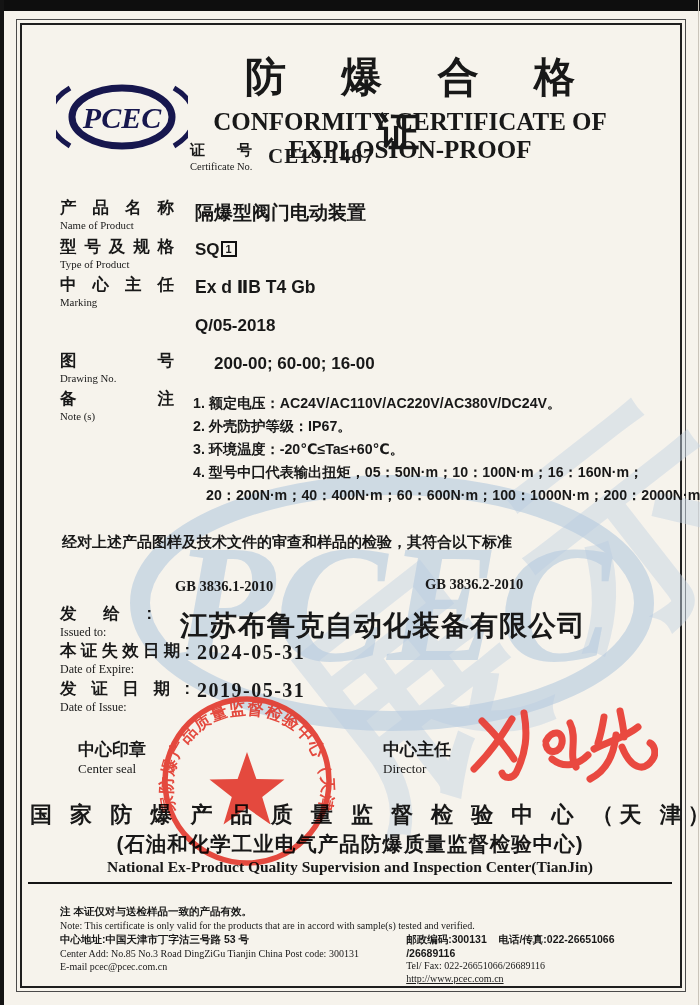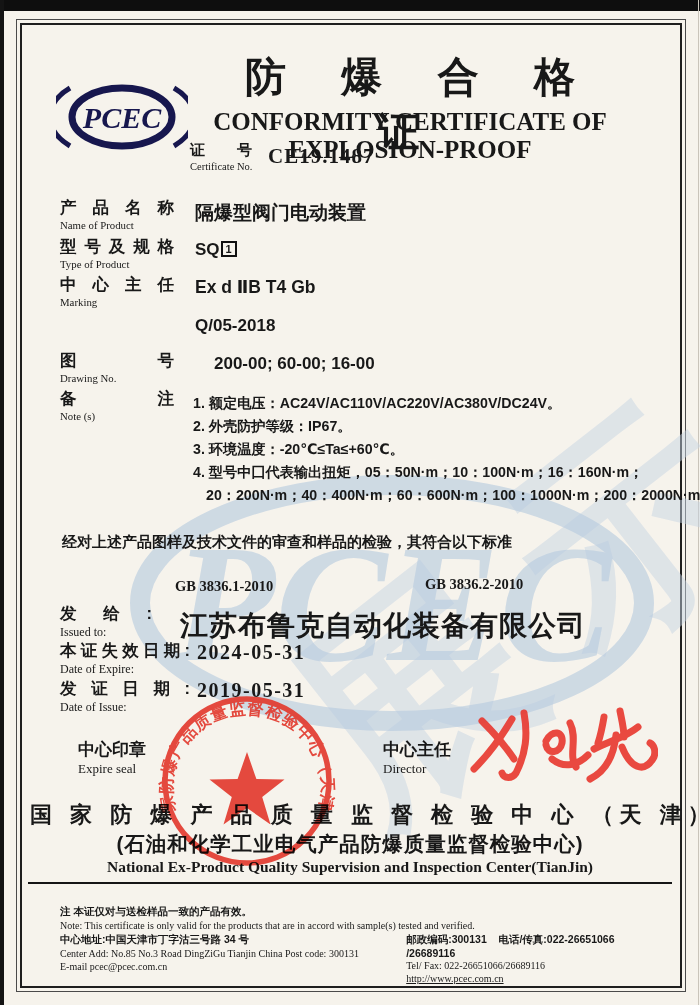--- a/index.html
+++ b/index.html
@@ -160,21 +160,21 @@
   <div class="abs date-val serif" style="left:197px;top:641px;">2024-05-31</div>
 
   <div class="abs" style="left:60px;top:678px;">
     <span class="date-label">发证日期:</span>
     <span class="en-label serif" style="font-size:12px;">Date of Issue:</span>
   </div>
   <div class="abs date-val serif" style="left:197px;top:679px;">2019-05-31</div>
 
   <div class="abs" style="left:78px;top:738px;">
     <div class="seal-label-zh">中心印章</div>
-    <div class="seal-label-en serif">Expire seal</div>
+    <div class="seal-label-en serif">Center seal</div>
   </div>
 
   <svg class="abs seal-svg" style="left:158px;top:692px;z-index:3;" width="178" height="178" viewBox="0 0 178 178">
     <circle cx="89" cy="89" r="82" fill="none" stroke="#e23a2e" stroke-width="5.5"></circle>
     <path id="sealArc" d="M 17,118 A 75,75 0 1 1 161,118" fill="none"></path>
     <text font-size="16.5" font-weight="bold" fill="#e23a2e" letter-spacing="1">
       <textPath href="#sealArc" startOffset="50%" text-anchor="middle">国家防爆产品质量监督检验中心（天津）</textPath>
     </text>
     <polygon fill="#e23a2e" points="89,60 98.4,87.1 126.5,87.6 104.2,104.9 112.5,132.4 89,116 65.5,132.4 73.8,104.9 51.5,87.6 79.6,87.1"></polygon>
   </svg>
@@ -203,21 +203,21 @@
   <div class="abs org1">国 家 防 爆 产 品 质 量 监 督 检 验 中 心 （天 津）</div>
   <div class="abs org3 serif">National Ex-Product Quality Supervision and Inspection Center(TianJin)</div>
   <div class="abs org2">(石油和化学工业电气产品防爆质量监督检验中心)</div>
   <div class="abs org-underline"></div>
 
   <div class="abs footer-grid">
     <div class="ft-zh">注 本证仅对与送检样品一致的产品有效。</div>
     <div class="ft serif">Note: This certificate is only valid for the products that are in accord with sample(s) tested and verified.</div>
     <div class="footer-cols">
       <div>
-        <div class="ft-zh">中心地址:中国天津市丁字沽三号路 34 号</div>
+        <div class="ft-zh">中心地址:中国天津市丁字沽三号路 53 号</div>
         <div class="ft serif">Center Add: No.85 No.3 Road DingZiGu Tianjin China Post code: 300131</div>
         <div class="ft serif">E-mail pcec@pcec.com.cn</div>
       </div>
       <div>
         <div class="ft-zh">
           <span>邮政编码:300131</span>&nbsp;&nbsp;&nbsp;
           <span>电话/传真:022-26651066 /26689116</span>
         </div>
         <div class="ft serif">Tel/ Fax: 022-26651066/26689116</div>
         <div class="ft serif ft-url">http://www.pcec.com.cn</div>

